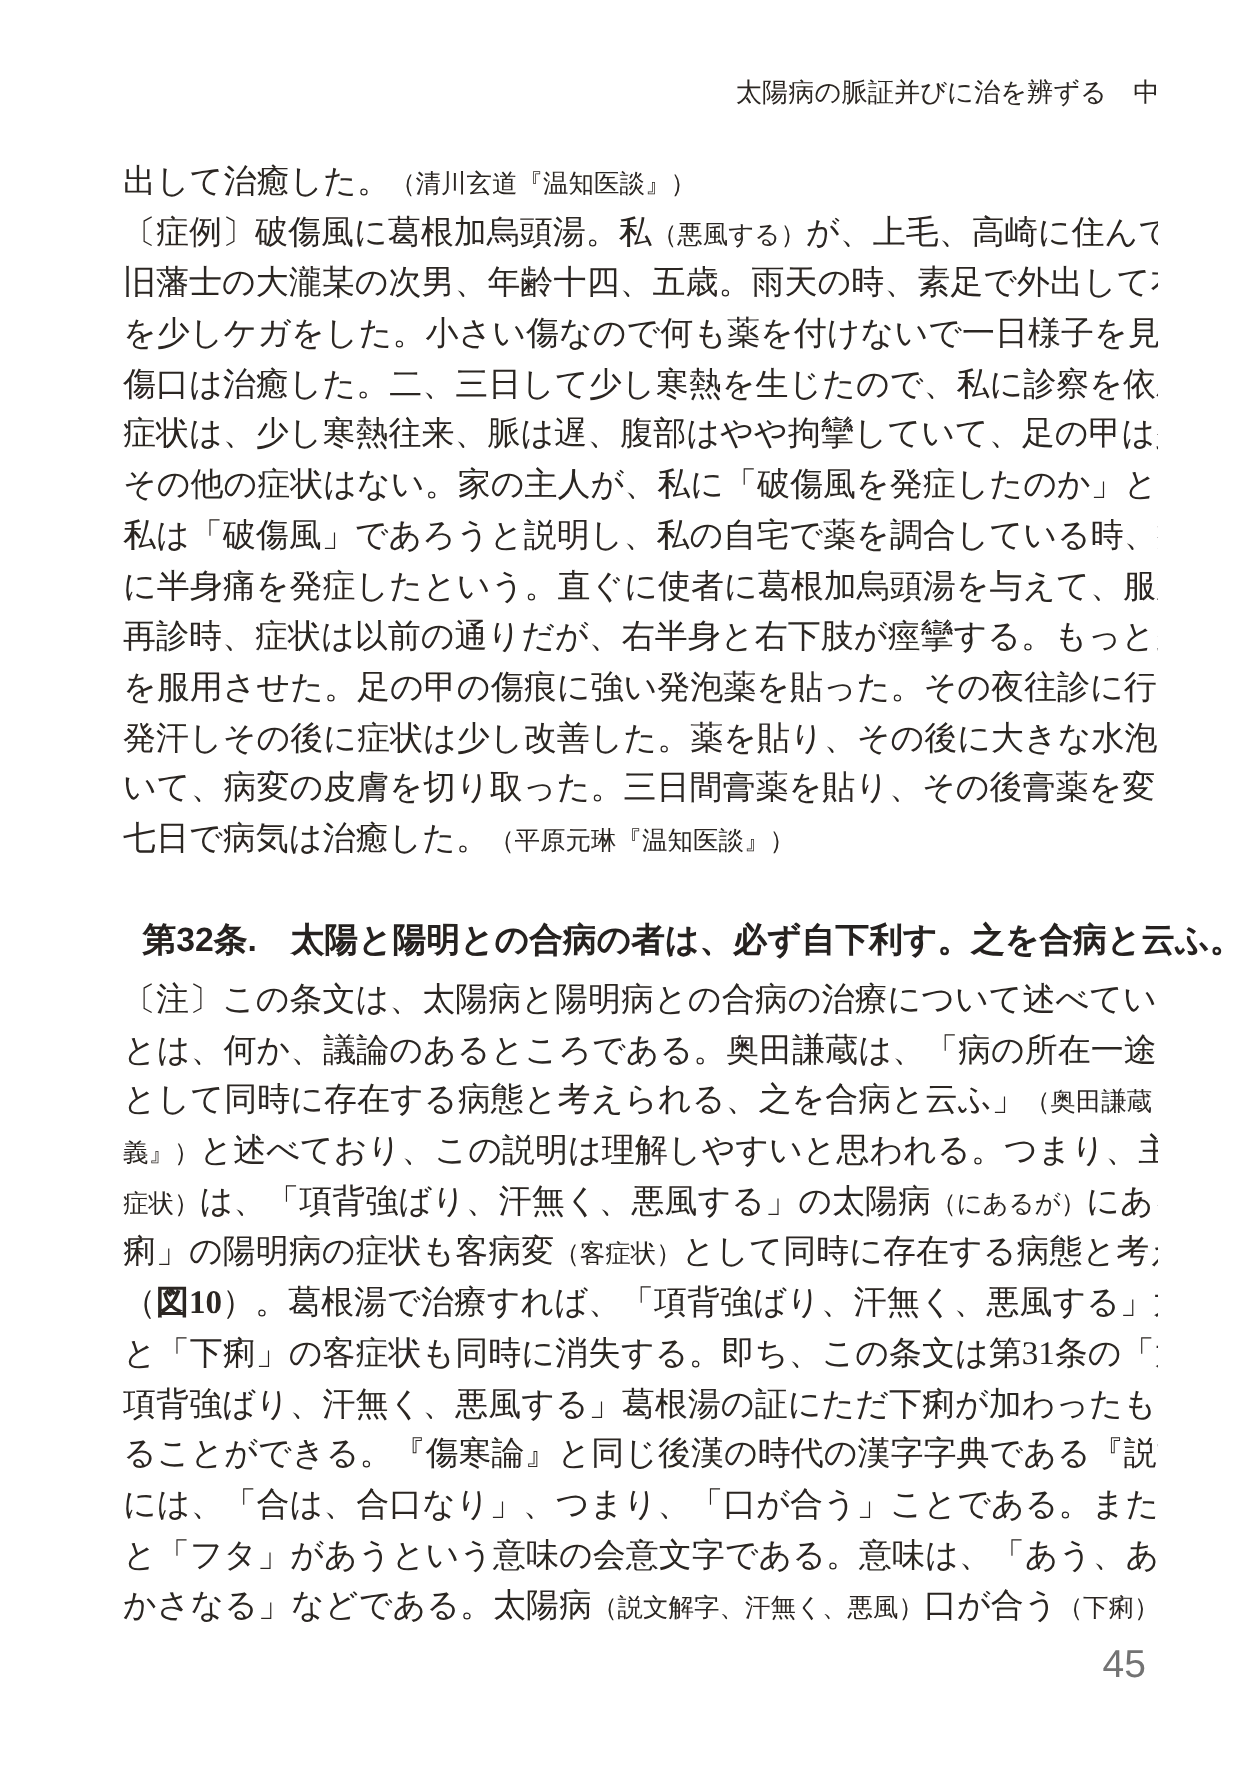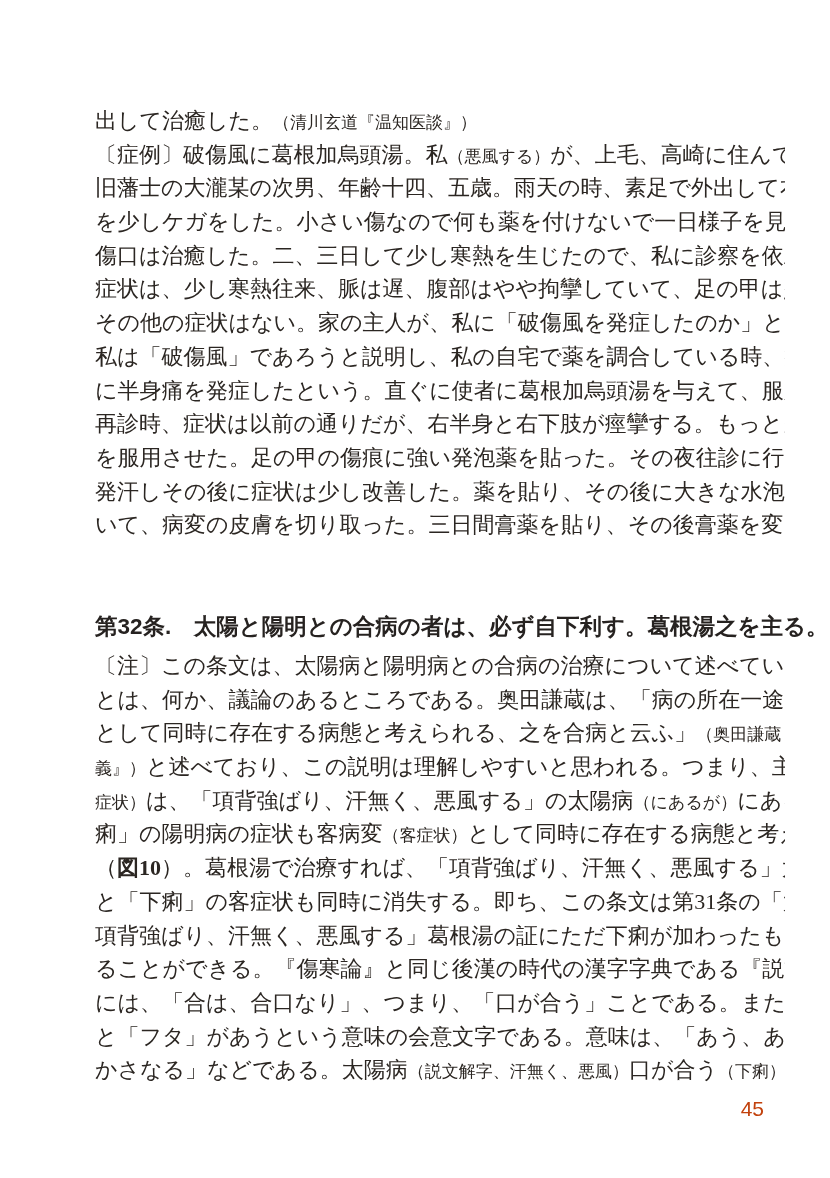--- a/index.html
+++ b/index.html
@@ -18,21 +18,21 @@
     top: 50px;
     right: 57px;
     font-size: 17.5px;
     line-height: 22px;
     font-family: "Liberation Sans", "DejaVu Sans", sans-serif;
     color: #2b2622;
     white-space: pre;
   }
   .text-block {
     position: absolute;
-    left: 95px;
+    left: 82px;
     width: 690px;
     font-size: 22px;
   }
   .para1 { top: 104px; }
   .para2 { top: 649px; }
   .line {
     height: 33.7px;
     line-height: 33.7px;
     text-align: justify;
     text-align-last: justify;
@@ -59,49 +59,51 @@
     line-height: 34px;
     font-weight: 700;
     font-family: "Liberation Sans", "DejaVu Sans", sans-serif;
     color: #262220;
     white-space: nowrap;
   }
   .page-number {
     position: absolute;
     top: 1096px;
     right: 66px;
-    font-size: 21px;
+    font-size: 26px;
     line-height: 26px;
     font-family: "Liberation Sans", "DejaVu Sans", sans-serif;
-    color: #c2410c;
+    color: #737373;
   }
 </style>
 </head>
 <body>
 
 <div class="page">
 
+  <div class="running-header">太陽病の脈証并びに治を辨ずる　中</div>
 
   <div class="text-block para1">
       <div class="line"><span>出して治癒した。</span><span class="small">（清川玄道『温知医談』）</span></div>
       <div class="line"><span>〔症例〕破傷風に葛根加烏頭湯。私</span><span class="small">（悪風する）</span><span>が、上毛、高崎に住んでいた頃、</span></div>
       <div class="line"><span>旧藩士の大瀧某の次男、年齢十四、五歳。雨天の時、素足で外出して右足の甲</span></div>
       <div class="line"><span>を少しケガをした。小さい傷なので何も薬を付けないで一日様子を見ていたら</span></div>
       <div class="line"><span>傷口は治癒した。二、三日して少し寒熱を生じたので、私に診察を依頼された。</span></div>
       <div class="line"><span>症状は、少し寒熱往来、脈は遅、腹部はやや拘攣していて、足の甲は少し痛む。</span></div>
       <div class="line"><span>その他の症状はない。家の主人が、私に「破傷風を発症したのか」と問うた。</span></div>
       <div class="line"><span>私は「破傷風」であろうと説明し、私の自宅で薬を調合している時、病人が急</span></div>
       <div class="line"><span>に半身痛を発症したという。直ぐに使者に葛根加烏頭湯を与えて、服用させた。</span></div>
       <div class="line"><span>再診時、症状は以前の通りだが、右半身と右下肢が痙攣する。もっと多量の薬</span></div>
       <div class="line"><span>を服用させた。足の甲の傷痕に強い発泡薬を貼った。その夜往診に行き、夕方</span></div>
       <div class="line"><span>発汗しその後に症状は少し改善した。薬を貼り、その後に大きな水泡ができて</span></div>
       <div class="line"><span>いて、病変の皮膚を切り取った。三日間膏薬を貼り、その後膏薬を変えた。六、</span></div>
+      <div class="line"><span>七日で病気は治癒した。</span><span class="small">（平原元琳『温知医談』）</span></div>
     </div>
 
-  <div class="section-heading">第32条.　太陽と陽明との合病の者は、必ず自下利す。葛根湯之を主る。</div>
+  <div class="section-heading">第32条.　太陽と陽明との合病の者は、必ず自下利す。之を合病と云ふ。</div>
 
   <div class="text-block para2">
       <div class="line"><span>〔注〕この条文は、太陽病と陽明病との合病の治療について述べている。合病</span></div>
       <div class="line"><span>とは、何か、議論のあるところである。奥田謙蔵は、「病の所在一途にして、</span></div>
       <div class="line"><span>として同時に存在する病態と考えられる、之を合病と云ふ」</span><span class="small">（奥田謙蔵『傷寒論講</span></div>
       <div class="line"><span class="small">義』）</span><span>と述べており、この説明は理解しやすいと思われる。つまり、主病変</span></div>
       <div class="line"><span class="small">症状）</span><span>は、「項背強ばり、汗無く、悪風する」の太陽病</span><span class="small">（にあるが）</span><span>にあるが、「下</span></div>
       <div class="line"><span>痢」の陽明病の症状も客病変</span><span class="small">（客症状）</span><span>として同時に存在する病態と考えられる</span></div>
       <div class="line"><span>（</span><span class="bold">図10</span><span>）。葛根湯で治療すれば、「項背強ばり、汗無く、悪風する」太陽病の症状</span></div>
       <div class="line"><span>と「下痢」の客症状も同時に消失する。即ち、この条文は第31条の「太陽病、</span></div>

